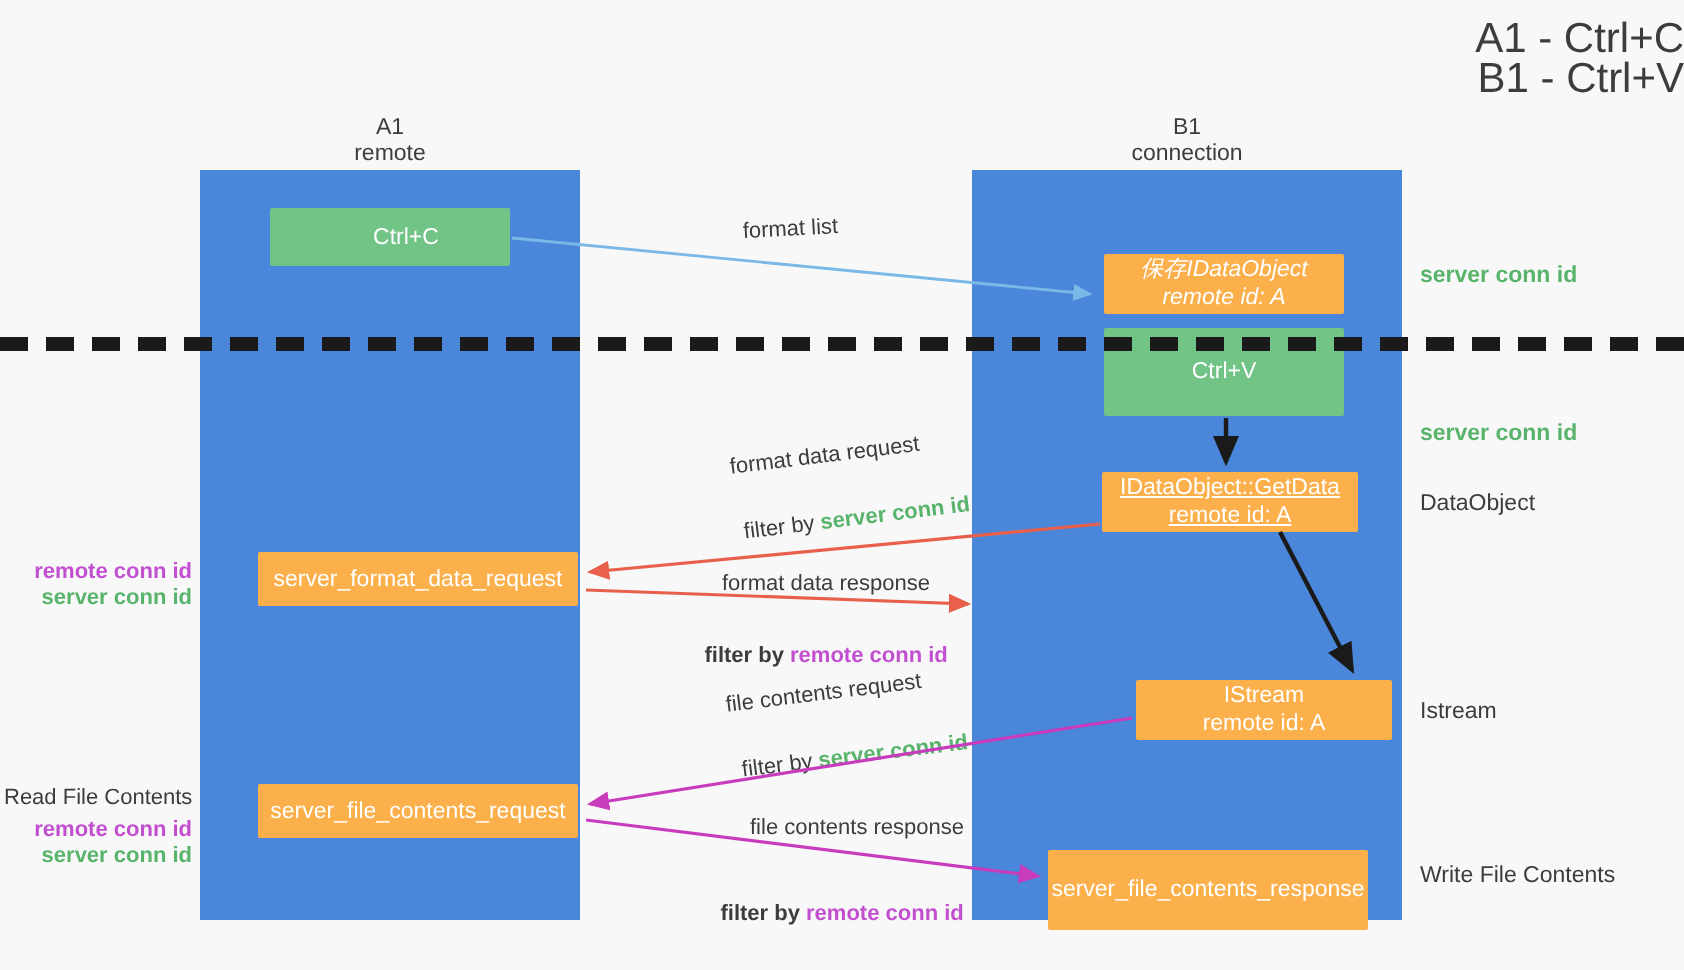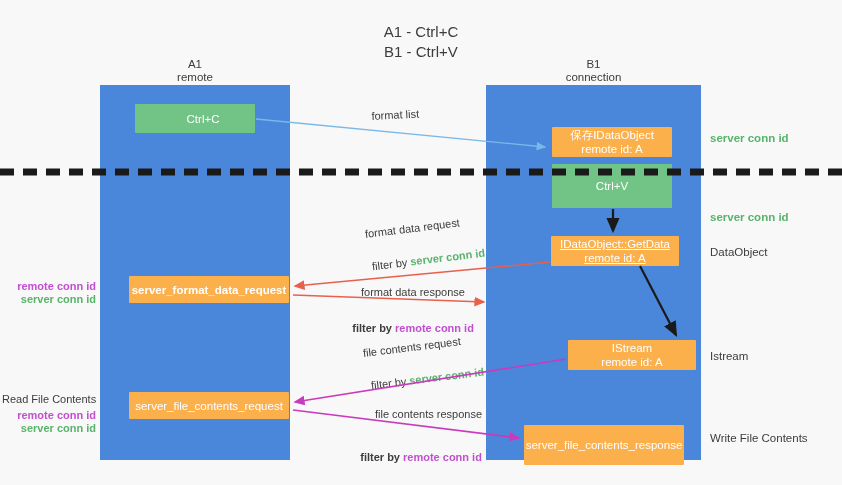--- a/index.html
+++ b/index.html
@@ -13,26 +13,25 @@
     height: 485px;
     background: #f8f8f8;
     font-family: "Liberation Sans", sans-serif;
     overflow: hidden;
   }
   
   .title {
     position: absolute;
     left: 0; right: 0;
     top: 10px;
-    text-align: center;
-    font-size: 15px;
+    text-align: right;
+    font-size: 21px;
     color: #3c3c3c;
     line-height: 20px;
     white-space: pre;
-    margin-top: 12px;
   }
   
   .lane-header {
     position: absolute;
     text-align: center;
     font-size: 11.5px;
     color: #3c3c3c;
     line-height: 13px;
     white-space: pre;
   }
@@ -113,29 +112,29 @@
   <div class="lane-header" style="left:486px; top:58px; width:215px;">B1
 connection</div>
 
   <div class="lane" style="left:100px; top:85px; width:190px; height:375px;"></div>
   <div class="lane" style="left:486px; top:85px; width:215px; height:375px;"></div>
 
   <div class="box green" style="left:135px; top:104px; width:120px; height:29px;padding-left:16px;">
     <span>Ctrl+C</span>
   </div>
 
-  <div class="box orange" style="left:129px; top:276px; width:160px; height:27px;font-weight:bold;">
+  <div class="box orange" style="left:129px; top:276px; width:160px; height:27px;">
     <span>server_format_data_request</span>
   </div>
 
   <div class="box orange" style="left:129px; top:392px; width:160px; height:27px;">
     <span>server_file_contents_request</span>
   </div>
 
-  <div class="box orange" style="left:552px; top:127px; width:120px; height:30px;">
+  <div class="box orange" style="left:552px; top:127px; width:120px; height:30px;font-style:italic;">
     <span>保存IDataObject</span>
     <span>remote id: A</span>
   </div>
 
   <div class="box green" style="left:552px; top:164px; width:120px; height:44px;">
     <span>Ctrl+V</span>
   </div>
 
   <div class="box orange" style="left:551px; top:236px; width:128px; height:30px;text-decoration:underline;">
     <span>IDataObject::GetData</span>

